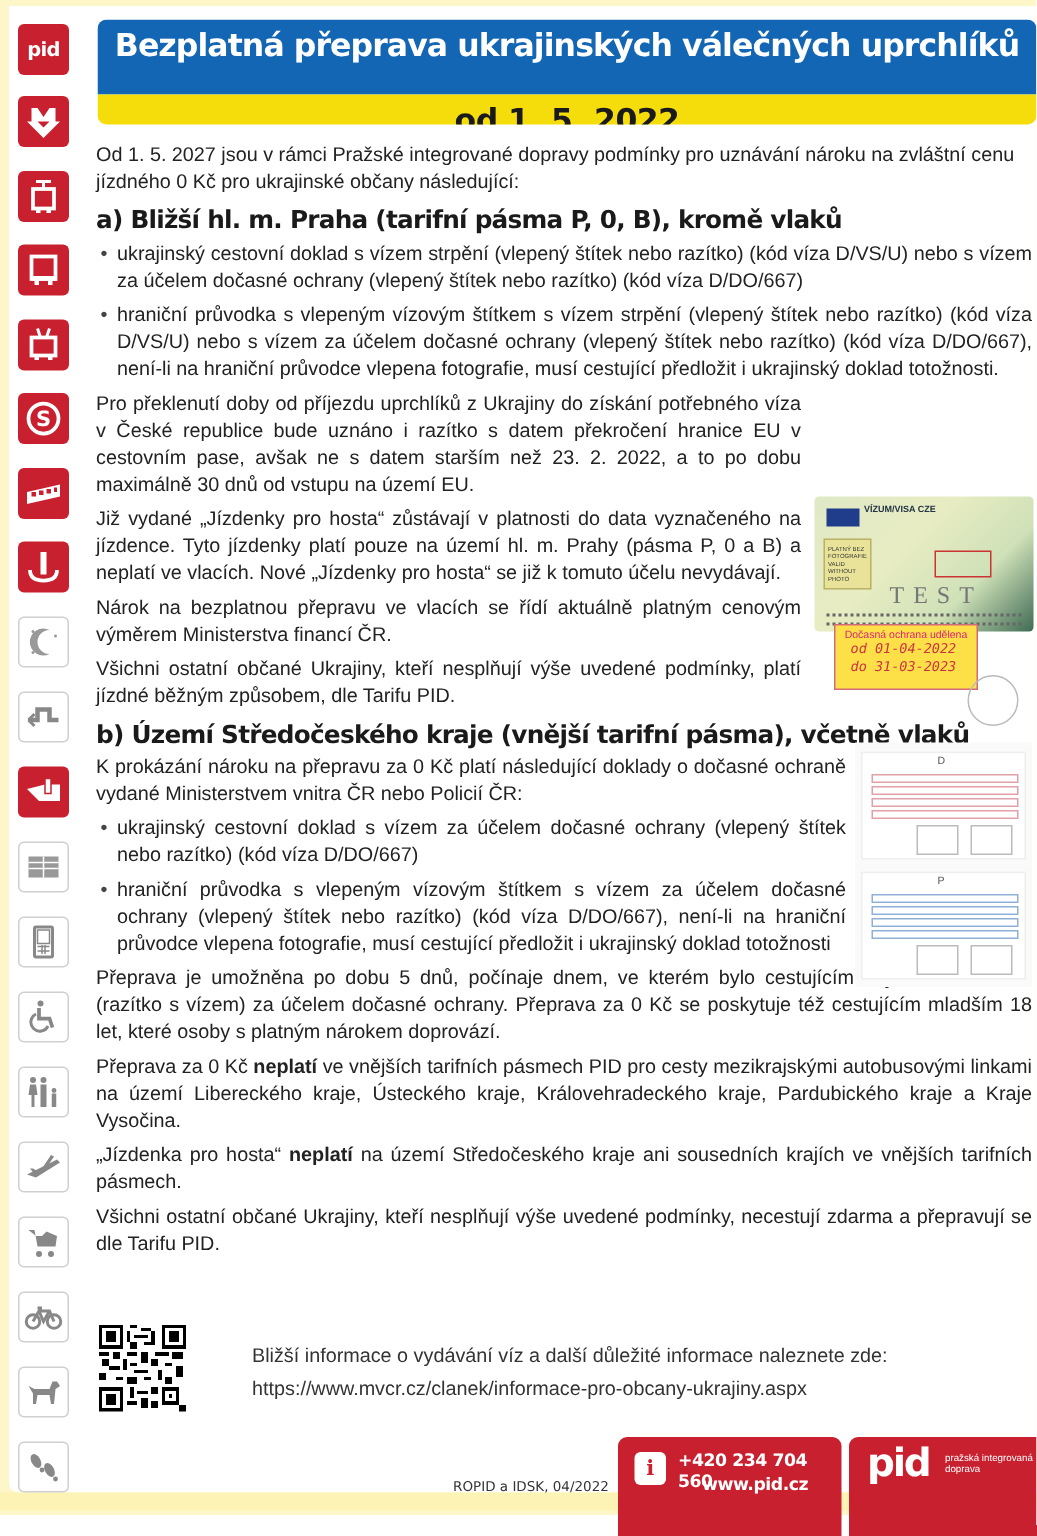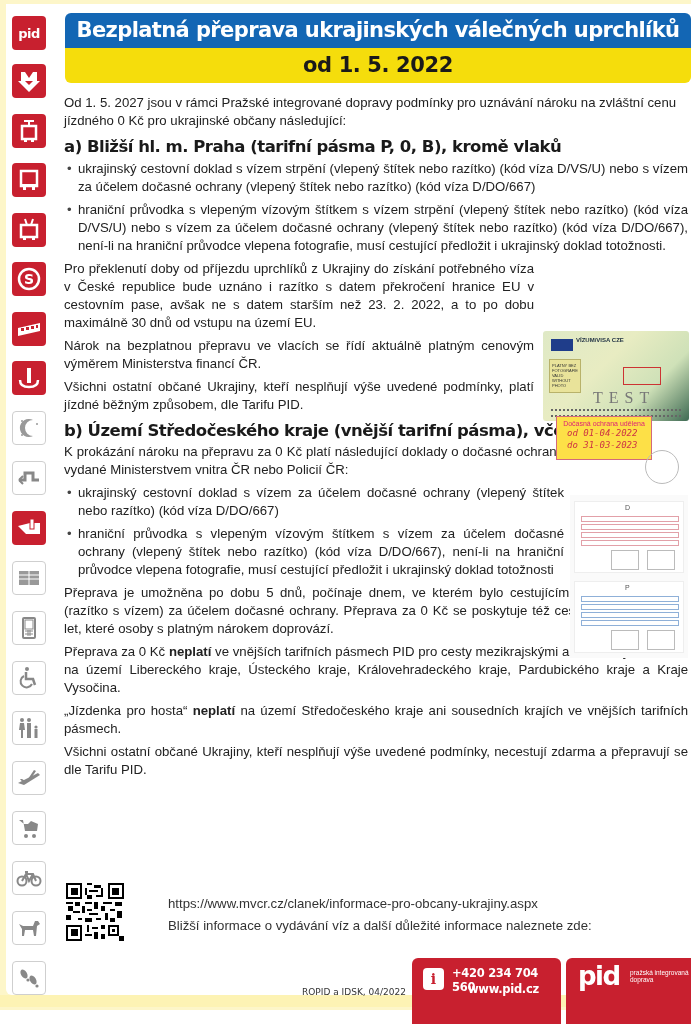--- a/index.html
+++ b/index.html
@@ -13,21 +13,21 @@
   
   .sidebar { position: absolute; left: 12px; top: 12px; width: 36px; }
   .icon-tile { position: absolute; left: 0; width: 34px; height: 34px; border-radius: 4px; display: flex; align-items: center; justify-content: center; }
   .icon-tile.red { background: #c8202f; }
   .icon-tile.grey { background: #ffffff; border: 1px solid #cfcfcf; }
   .icon-tile svg { width: 26px; height: 26px; }
   .pid-logo-text { color: #fff; font-weight: bold; font-size: 13px; font-family: "DejaVu Sans", sans-serif; letter-spacing: -0.5px; }
 
   
   .banner { position: absolute; left: 65px; top: 13px; width: 626px; height: 70px; border-radius: 6px; overflow: hidden; }
-  .banner-top { height: 35px; background: #1366b4; color: #fff; font-weight: bold; font-size: 21px; text-align: center; line-height: 35px; font-family: "DejaVu Sans", sans-serif; letter-spacing: -0.6px; }
+  .banner-top { height: 50px; background: #1366b4; color: #fff; font-weight: bold; font-size: 21px; text-align: center; line-height: 35px; font-family: "DejaVu Sans", sans-serif; letter-spacing: -0.6px; }
   .banner-bottom { height: 35px; background: #f5dd0c; color: #1a1a1a; font-weight: bold; font-size: 21px; text-align: center; line-height: 35px; font-family: "DejaVu Sans", sans-serif; letter-spacing: -0.4px; }
 
   .content { position: absolute; left: 64px; top: 94px; width: 624px; font-size: 13.2px; line-height: 18px; color: #222; }
   p { margin-bottom: 5px; }
   .justify { text-align: justify; }
   h2 { font-size: 16.5px; font-weight: bold; line-height: 22px; margin: 6px 0 1px; font-family: "DejaVu Sans", sans-serif; letter-spacing: -0.5px; color: #1a1a1a; }
   ul { list-style: none; margin: 2px 0 5px 0; }
   li { position: relative; padding-left: 14px; margin-bottom: 5px; text-align: justify; }
   li::before { content: "•"; position: absolute; left: 3px; top: 0; color: #444; }
   b { font-weight: bold; }
@@ -224,20 +224,21 @@
 
 <div class="content">
   <p>Od 1. 5. 2027 jsou v rámci Pražské integrované dopravy podmínky pro uznávání nároku na zvláštní cenu jízdného 0 Kč pro ukrajinské občany následující:</p>
 
   <h2>a) Bližší hl. m. Praha (tarifní pásma P, 0, B), kromě vlaků</h2>
   <ul>
     <li>ukrajinský cestovní doklad s vízem strpění (vlepený štítek nebo razítko) (kód víza D/VS/U) nebo s vízem za účelem dočasné ochrany (vlepený štítek nebo razítko) (kód víza D/DO/667)</li>
     <li>hraniční průvodka s vlepeným vízovým štítkem s vízem strpění (vlepený štítek nebo razítko) (kód víza D/VS/U) nebo s vízem za účelem dočasné ochrany (vlepený štítek nebo razítko) (kód víza D/DO/667), není-li na hraniční průvodce vlepena fotografie, musí cestující předložit i ukrajinský doklad totožnosti.</li>
   </ul>
   <p class="justify narrow-a">Pro překlenutí doby od příjezdu uprchlíků z Ukrajiny do získání potřebného víza v České republice bude uznáno i razítko s datem překročení hranice EU v cestovním pase, avšak ne s datem starším než 23. 2. 2022, a to po dobu maximálně 30 dnů od vstupu na území EU.</p>
+  <p class="justify narrow-a">Již vydané „Jízdenky pro hosta“ zůstávají v platnosti do data vyznačeného na jízdence. Tyto jízdenky platí pouze na území hl. m. Prahy (pásma P, 0 a B) a neplatí ve vlacích. Nové „Jízdenky pro hosta“ se již k tomuto účelu nevydávají.</p>
   <p class="justify narrow-a">Nárok na bezplatnou přepravu ve vlacích se řídí aktuálně platným cenovým výměrem Ministerstva financí ČR.</p>
   <p class="justify narrow-a">Všichni ostatní občané Ukrajiny, kteří nesplňují výše uvedené podmínky, platí jízdné běžným způsobem, dle Tarifu PID.</p>
 
   <h2>b) Území Středočeského kraje (vnější tarifní pásma), včetně vlaků</h2>
   <p class="justify narrow-b">K prokázání nároku na přepravu za 0 Kč platí následující doklady o dočasné ochraně vydané Ministerstvem vnitra ČR nebo Policií ČR:</p>
   <ul class="narrow-b">
     <li>ukrajinský cestovní doklad s vízem za účelem dočasné ochrany (vlepený štítek nebo razítko) (kód víza D/DO/667)</li>
     <li>hraniční průvodka s vlepeným vízovým štítkem s vízem za účelem dočasné ochrany (vlepený štítek nebo razítko) (kód víza D/DO/667), není-li na hraniční průvodce vlepena fotografie, musí cestující předložit i ukrajinský doklad totožnosti</li>
   </ul>
   <p class="justify">Přeprava je umožněna po dobu 5 dnů, počínaje dnem, ve kterém bylo cestujícímu vyznačeno vízum (razítko s vízem) za účelem dočasné ochrany. Přeprava za 0 Kč se poskytuje též cestujícím mladším 18 let, které osoby s platným nárokem doprovází.</p>
@@ -329,22 +330,22 @@
       <rect x="19" y="19" width="3" height="3" fill="#fff"></rect>
       <rect x="20" y="20" width="1" height="1"></rect>
     <rect x="8" y="22" width="3" height="1"></rect>
       <rect x="12" y="21" width="2" height="3"></rect>
       <rect x="15" y="22" width="2" height="2"></rect>
       <rect x="23" y="23" width="2" height="2"></rect>
   </g>
 </svg>
 
 <div class="footer-info">
+  <div>Bližší informace o vydávání víz a další důležité informace naleznete zde:</div>
   <div>https://www.mvcr.cz/clanek/informace-pro-obcany-ukrajiny.aspx</div>
-  <div>Bližší informace o vydávání víz a další důležité informace naleznete zde:</div>
 </div>
 
 <div class="credit">ROPID a IDSK, 04/2022</div>
 
 <div class="contact-box">
   <div class="info-icon">i</div>
   <div class="phone">+420 234 704 560</div>
   <div class="web">www.pid.cz</div>
 </div>
 

